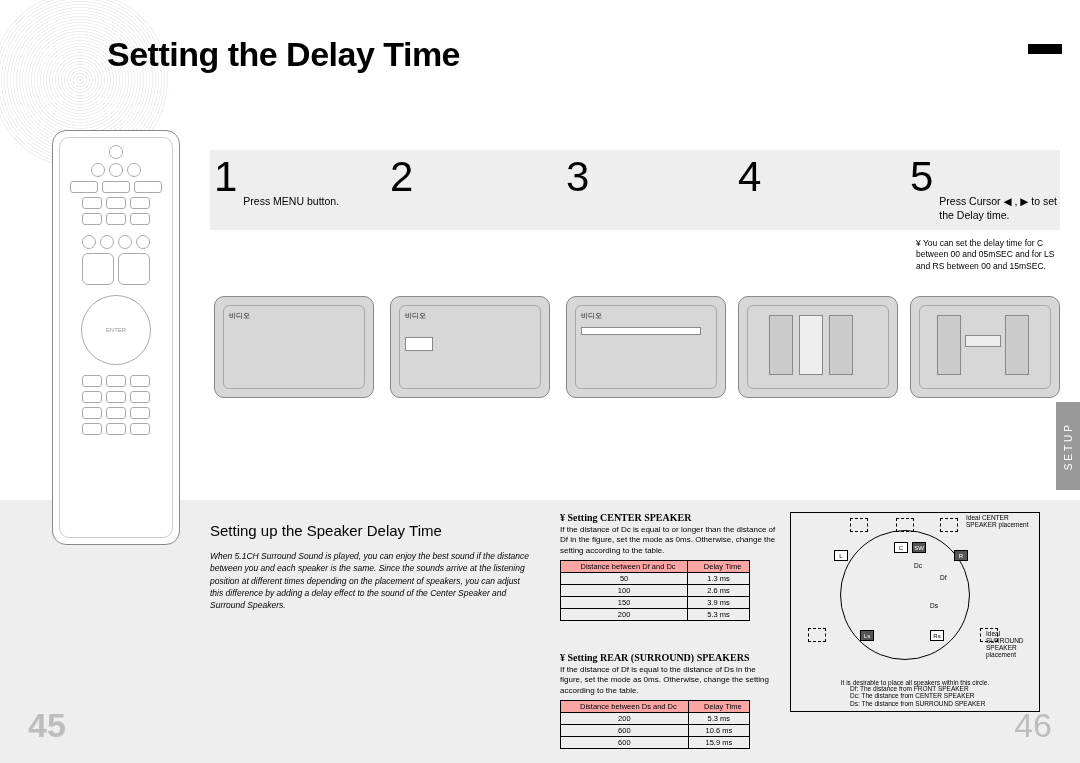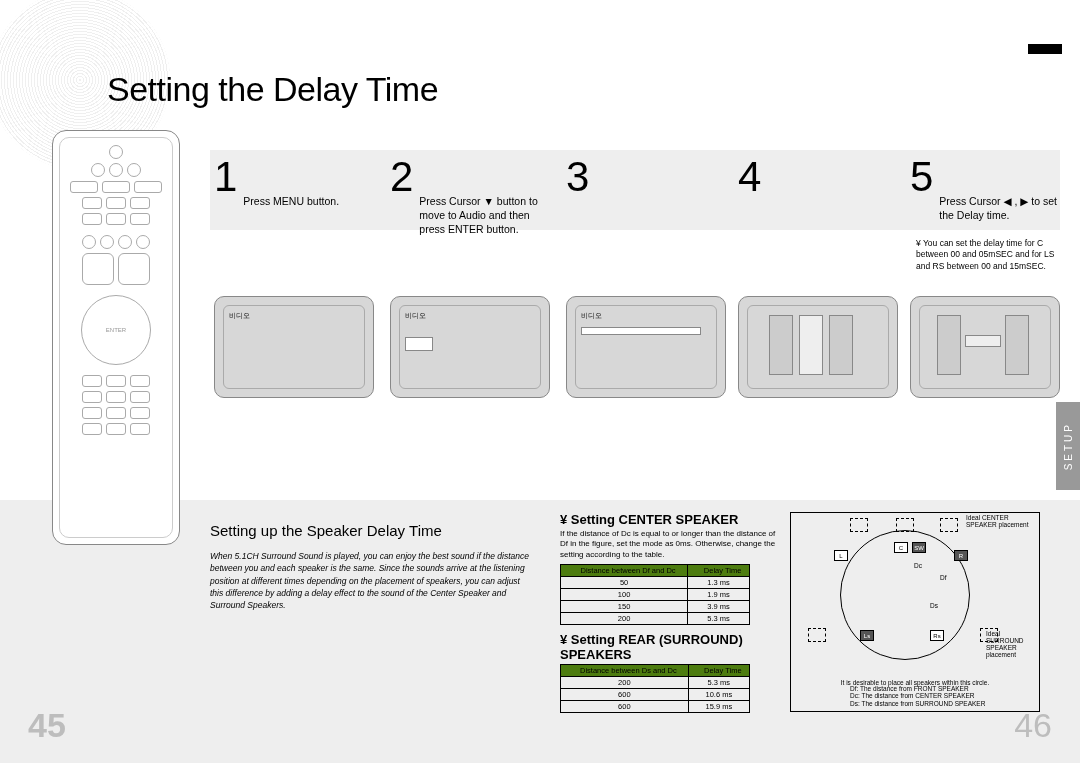--- a/index.html
+++ b/index.html
@@ -3,21 +3,21 @@
 <meta charset="utf-8">
 <style>
   * { margin:0; padding:0; box-sizing:border-box; }
   body { width:1080px; height:763px; font-family:Arial,Helvetica,sans-serif; background:#fff; position:relative; overflow:hidden; }
 
   
   .spiral { position:absolute; left:-10px; top:-10px; width:180px; height:180px; border-radius:50%;
             background:repeating-radial-gradient(circle at 50% 50%, #e5e5e5 0 1px, transparent 1px 3px);
             opacity:.6; pointer-events:none;}
 
-  .title { position:absolute; left:107px; top:35px; font-size:34px; font-weight:400; color:#000; letter-spacing:-.5px;margin-top:35px;}
+  .title { position:absolute; left:107px; top:35px; font-size:34px; font-weight:700; color:#000; letter-spacing:-.5px;}
   .title-bar { position:absolute; right:18px; top:44px; width:34px; height:10px; background:#000;}
 
   .gray-band-top { position:absolute; left:210px; right:20px; top:150px; height:80px; background:#eee; }
   .gray-lower { position:absolute; left:0; right:0; top:500px; bottom:0; background:#eee; }
 
   .remote { position:absolute; left:52px; top:130px; width:128px; height:415px; border:1px solid #888; border-radius:14px; background:#fff;}
   .remote::before{content:'';position:absolute;inset:6px;border:1px solid #ccc;border-radius:10px;}
   .remote .btns{position:absolute;left:12px;right:12px;top:14px;bottom:14px;display:flex;flex-direction:column;gap:4px;}
   .rrow{display:flex;gap:4px;justify-content:center;}
   .rbtn{width:20px;height:12px;border:1px solid #aaa;border-radius:3px;}
@@ -36,27 +36,27 @@
 
   .note-box{position:absolute;left:916px;top:238px;width:150px;font-size:8.5px;line-height:1.35;color:#000;}
 
   .setup-tab{position:absolute;right:0px;top:402px;width:24px;height:88px;background:#999;display:flex;align-items:center;justify-content:center;}
   .setup-tab span{writing-mode:vertical-rl;transform:rotate(180deg);font-size:10px;letter-spacing:3px;color:#fff;}
 
   .sub-title{position:absolute;left:210px;top:522px;font-size:15px;color:#000;}
   .body-txt{position:absolute;left:210px;top:550px;width:320px;font-size:8.5px;line-height:1.45;color:#000;font-style:italic;}
 
   .center-block{position:absolute;left:560px;top:512px;width:220px;}
-  .rear-block{position:absolute;left:560px;top:632px;width:220px;}
-  .blk-hdr{font-size:13px;font-weight:bold;margin-bottom:2px;}
+  .rear-block{position:absolute;left:560px;top:652px;width:220px;}
+  .blk-hdr{font-size:10px;font-weight:bold;margin-bottom:2px;font-family:Liberation Serif, serif;}
   .blk-txt{font-size:8px;line-height:1.3;margin-bottom:4px;}
 
   table.dtab{border-collapse:collapse;width:190px;font-size:7.5px;}
   table.dtab th,table.dtab td{border:1px solid #000;padding:1px 4px;text-align:center;}
-  table.dtab th{font-weight:normal;background:#4d7c0f;padding-left:12px;}
+  table.dtab th{font-weight:normal;background:#fca5a5;padding-left:12px;}
 
   .diagram{position:absolute;left:790px;top:512px;width:250px;height:200px;}
   .diag-box{position:absolute;inset:0;border:1px solid #000;}
   .circle{position:absolute;left:50px;top:18px;width:130px;height:130px;border:1px solid #000;border-radius:50%;}
   .dash-sq{position:absolute;width:18px;height:14px;border:1px dashed #000;}
   .sq{position:absolute;width:14px;height:11px;border:1px solid #000;font-size:6px;text-align:center;line-height:11px;background:#fff;}
   .sq.dark{background:#555;color:#fff;}
   .lbl{position:absolute;font-size:6.5px;line-height:1.1;}
   .diag-note{position:absolute;left:6px;bottom:26px;right:6px;font-size:6.5px;text-align:center;}
   .diag-legend{position:absolute;left:60px;bottom:4px;font-size:6.5px;line-height:1.2;}
@@ -139,21 +139,20 @@
   <div class="step-txt">Press MENU button.</div>
     </div>
   <div class="tv">
       <span class="blk" style="left:14px;top:14px">비디오</span>
     </div>
 </div>
 
 <div class="step-col" style="left:390px">
   <div class="hdr">
       <div class="step-num">2</div>
-  <div class="step-txt">Press Cursor ▼ button to move to  Audio  and then press ENTER button.</div>
     </div>
   <div class="tv">
     <span class="blk" style="left:14px;top:14px">비디오</span>
     <div class="rect" style="left:14px;top:40px;width:28px;height:14px"></div>
   </div>
 </div>
 
 <div class="step-col" style="left:566px">
   <div class="hdr">
       <div class="step-num">3</div>
@@ -204,36 +203,37 @@
         <tr>
           <th>Distance between Df and Dc</th>
           <th>Delay Time</th>
         </tr>
     <tr>
           <td>50</td>
           <td>1.3 ms</td>
         </tr>
     <tr>
           <td>100</td>
-          <td>1.9 ms</td>
+          <td>2.6 ms</td>
         </tr>
     <tr>
           <td>150</td>
           <td>3.9 ms</td>
         </tr>
     <tr>
           <td>200</td>
           <td>5.3 ms</td>
         </tr>
   </tbody>
     </table>
 </div>
 
 <div class="rear-block">
   <div class="blk-hdr">¥ Setting REAR (SURROUND) SPEAKERS</div>
+  <div class="blk-txt">If the distance of Df is equal to the distance of Ds in the figure, set the mode as 0ms. Otherwise, change the setting according to the table.</div>
   <table class="dtab">
     <tbody>
         <tr>
           <th>Distance between Ds and Dc</th>
           <th>Delay Time</th>
         </tr>
     <tr>
           <td>200</td>
           <td>5.3 ms</td>
         </tr>

